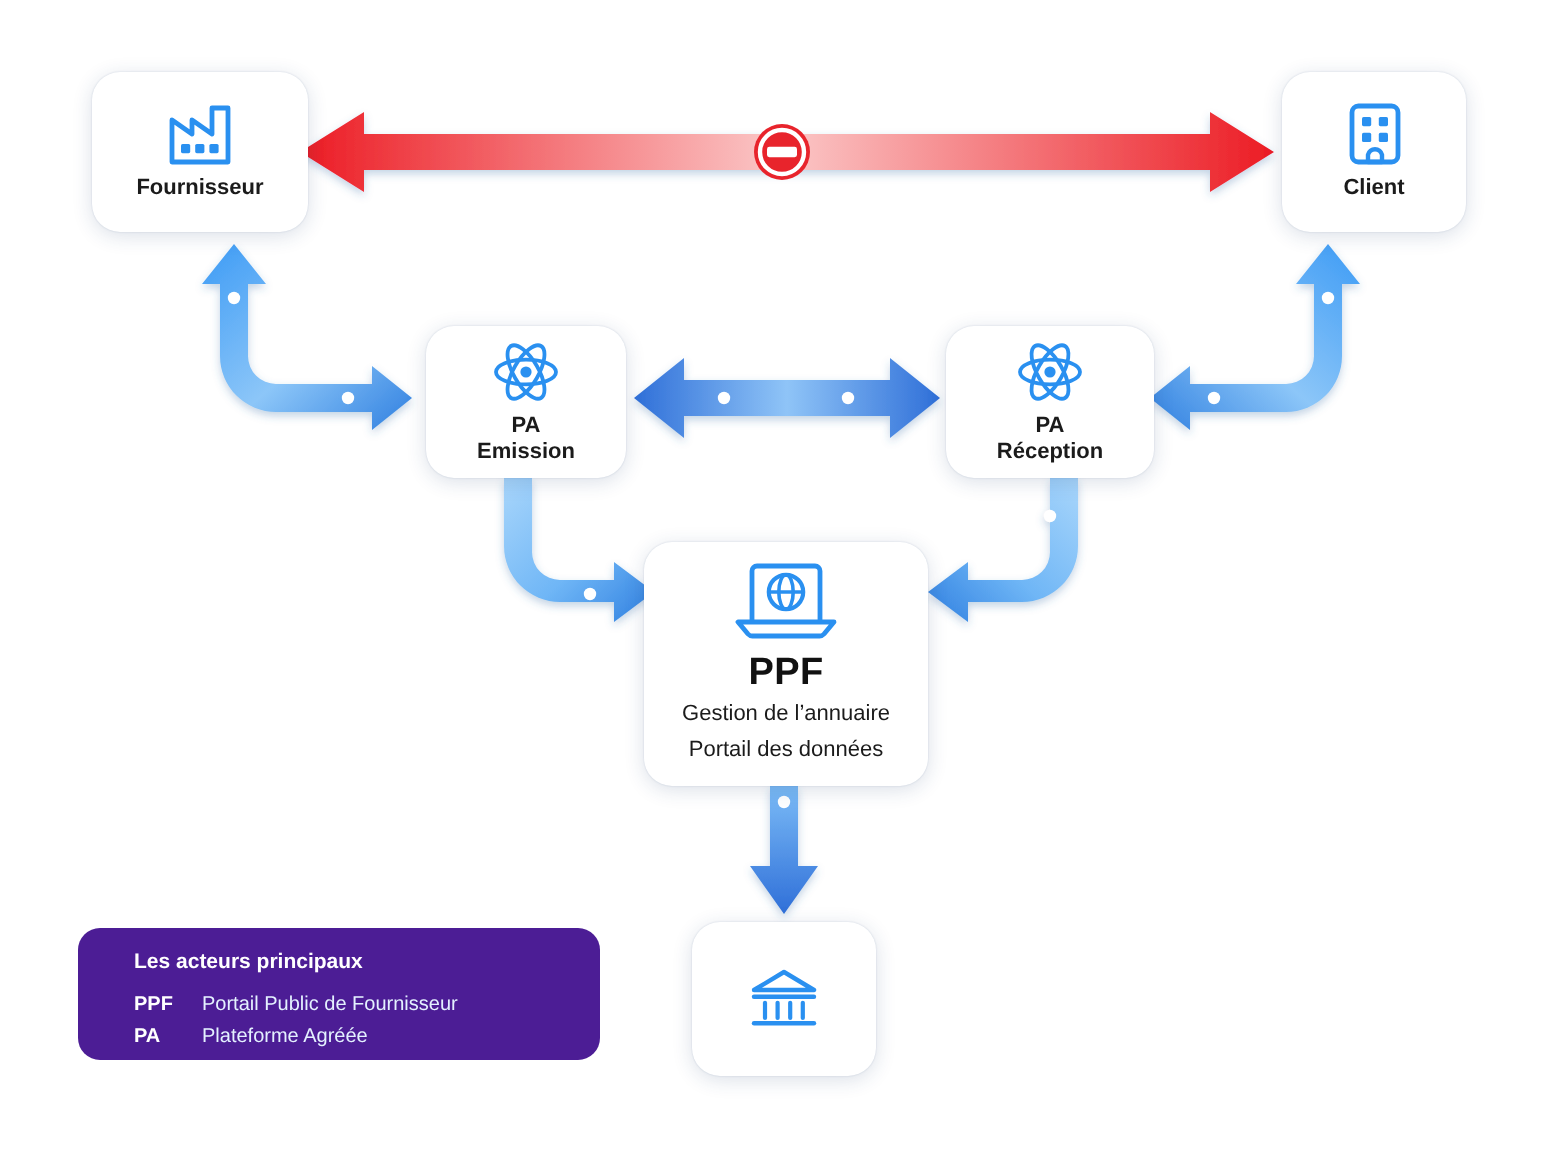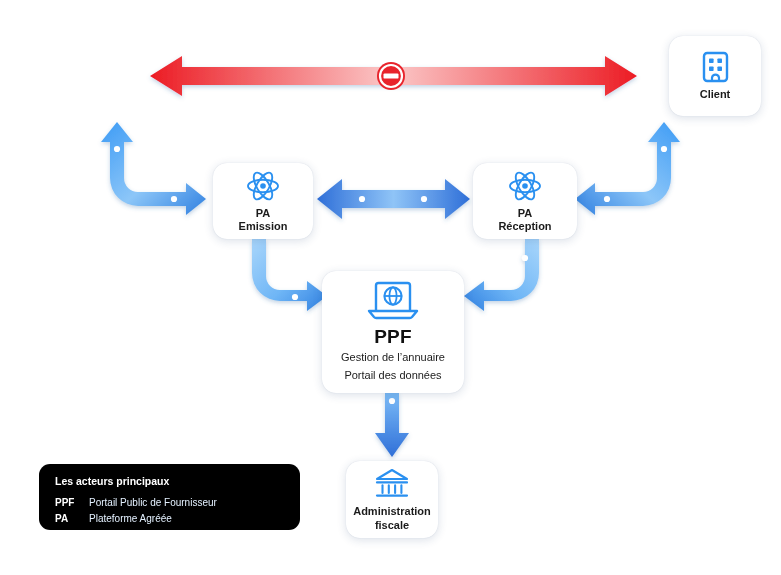--- a/index.html
+++ b/index.html
@@ -32,41 +32,41 @@
     font-weight: 700;
     color: #1b1b1b;
     text-align: center;
     line-height: 1.2;
     margin-top: 4px;
     white-space: pre-line;
   }
   .node .icon { line-height: 0; }
 
   #node-fournisseur { left: 46px;  top: 36px;  width: 108px; height: 80px; }
-  #node-client      { left: 641px; top: 36px;  width: 92px;  height: 80px; margin-left: 28px; }
+  #node-client      { left: 641px; top: 36px;  width: 92px;  height: 80px; }
   #node-pa-emission { left: 213px; top: 163px; width: 100px; height: 76px; }
   #node-pa-reception{ left: 473px; top: 163px; width: 104px; height: 76px; }
   #node-ppf         { left: 322px; top: 271px; width: 142px; height: 122px; }
   #node-admin       { left: 346px; top: 461px; width: 92px;  height: 77px; }
 
   #node-ppf .ppf-title {
     font-size: 19px; font-weight: 700; color: #111; margin-top: 4px; letter-spacing: .2px;
   }
   #node-ppf .ppf-sub {
     font-size: 11px; color: #1b1b1b; text-align: left; line-height: 1.45; margin-top: 2px;
   }
 
   
   #legend {
     position: absolute;
     left: 39px; top: 464px;
     width: 261px; height: 66px;
-    background: #000000;
+    background: #4c1d95;
     border-radius: 11px;
-    padding: 11px 16px 0 16px;
+    padding: 11px 16px 0 28px;
     box-sizing: border-box;
     z-index: 6;
   }
   #legend .legend-title {
     color: #ffffff; font-size: 10.5px; font-weight: 700; margin-bottom: 8px;
   }
   #legend .legend-row { display: flex; font-size: 10px; line-height: 1.55; }
   #legend .legend-abbr { color: #ffffff; font-weight: 700; width: 34px; flex: 0 0 34px; }
   #legend .legend-desc { color: #e4f1ff; font-weight: 400; }
 
@@ -163,20 +163,31 @@
                A28,28 0 0 0 539,273 L539,239 Z" fill="url(#gBlueDownR)"></path>
       <circle cx="525" cy="258" r="3.1" fill="#ffffff"></circle>
     </g>
 
     <g filter="url(#softShadow)">
       <path d="M385,393 L385,433 L375,433 L392,457 L409,433 L399,433 L399,393 Z" fill="url(#gBlueV)"></path>
       <circle cx="392" cy="401" r="3.1" fill="#ffffff"></circle>
     </g>
   </svg>
 
+  <div class="node" id="node-fournisseur">
+    <span class="icon">
+      <svg width="36" height="34" viewBox="0 0 36 34">
+        <path d="M4,31 L4,10 L14,17 L14,10 L24,17 L24,4 L32,4 L32,31 Z" fill="none" stroke="#2a90f0" stroke-width="2.4" stroke-linejoin="round" stroke-linecap="round"></path>
+        <rect x="8.5" y="22" width="4.6" height="4.6" rx="0.8" fill="#2a90f0"></rect>
+        <rect x="15.6" y="22" width="4.6" height="4.6" rx="0.8" fill="#2a90f0"></rect>
+        <rect x="22.7" y="22" width="4.6" height="4.6" rx="0.8" fill="#2a90f0"></rect>
+      </svg>
+    </span>
+    <div class="label">Fournisseur</div>
+  </div>
 
   <div class="node" id="node-client">
     <span class="icon">
       <svg width="31" height="34" viewBox="0 0 31 34">
         <rect x="4" y="3" width="23" height="28" rx="3.2" fill="none" stroke="#2a90f0" stroke-width="2.4"></rect>
         <rect x="9" y="8.5" width="4.6" height="4.6" rx="0.8" fill="#2a90f0"></rect>
         <rect x="17.4" y="8.5" width="4.6" height="4.6" rx="0.8" fill="#2a90f0"></rect>
         <rect x="9" y="16.4" width="4.6" height="4.6" rx="0.8" fill="#2a90f0"></rect>
         <rect x="17.4" y="16.4" width="4.6" height="4.6" rx="0.8" fill="#2a90f0"></rect>
         <path d="M12,31 L12,27.4 A3.6,3.6 0 0 1 19,27.4 L19,31 Z" fill="none" stroke="#2a90f0" stroke-width="2.2" stroke-linejoin="round"></path>
@@ -231,22 +242,20 @@
       <svg width="38" height="34" viewBox="0 0 38 34">
         <path d="M4,12 L19,3 L34,12 Z" fill="none" stroke="#2a90f0" stroke-width="2.2" stroke-linejoin="round"></path>
         <line x1="4" y1="15.4" x2="34" y2="15.4" stroke="#2a90f0" stroke-width="2.2" stroke-linecap="round"></line>
         <line x1="9.5" y1="18.4" x2="9.5" y2="26" stroke="#2a90f0" stroke-width="2.1" stroke-linecap="round"></line>
         <line x1="15.8" y1="18.4" x2="15.8" y2="26" stroke="#2a90f0" stroke-width="2.1" stroke-linecap="round"></line>
         <line x1="22.1" y1="18.4" x2="22.1" y2="26" stroke="#2a90f0" stroke-width="2.1" stroke-linecap="round"></line>
         <line x1="28.4" y1="18.4" x2="28.4" y2="26" stroke="#2a90f0" stroke-width="2.1" stroke-linecap="round"></line>
         <line x1="4" y1="28.6" x2="34" y2="28.6" stroke="#2a90f0" stroke-width="2.2" stroke-linecap="round"></line>
       </svg>
     </span>
-    <div class="label">Administration
-fiscale</div>
   </div>
 
   <div id="legend">
     <div class="legend-title">Les acteurs principaux</div>
     <div class="legend-row">
       <span class="legend-abbr">PPF</span>
       <span class="legend-desc">Portail Public de Fournisseur</span>
     </div>
     <div class="legend-row">
       <span class="legend-abbr">PA</span>

